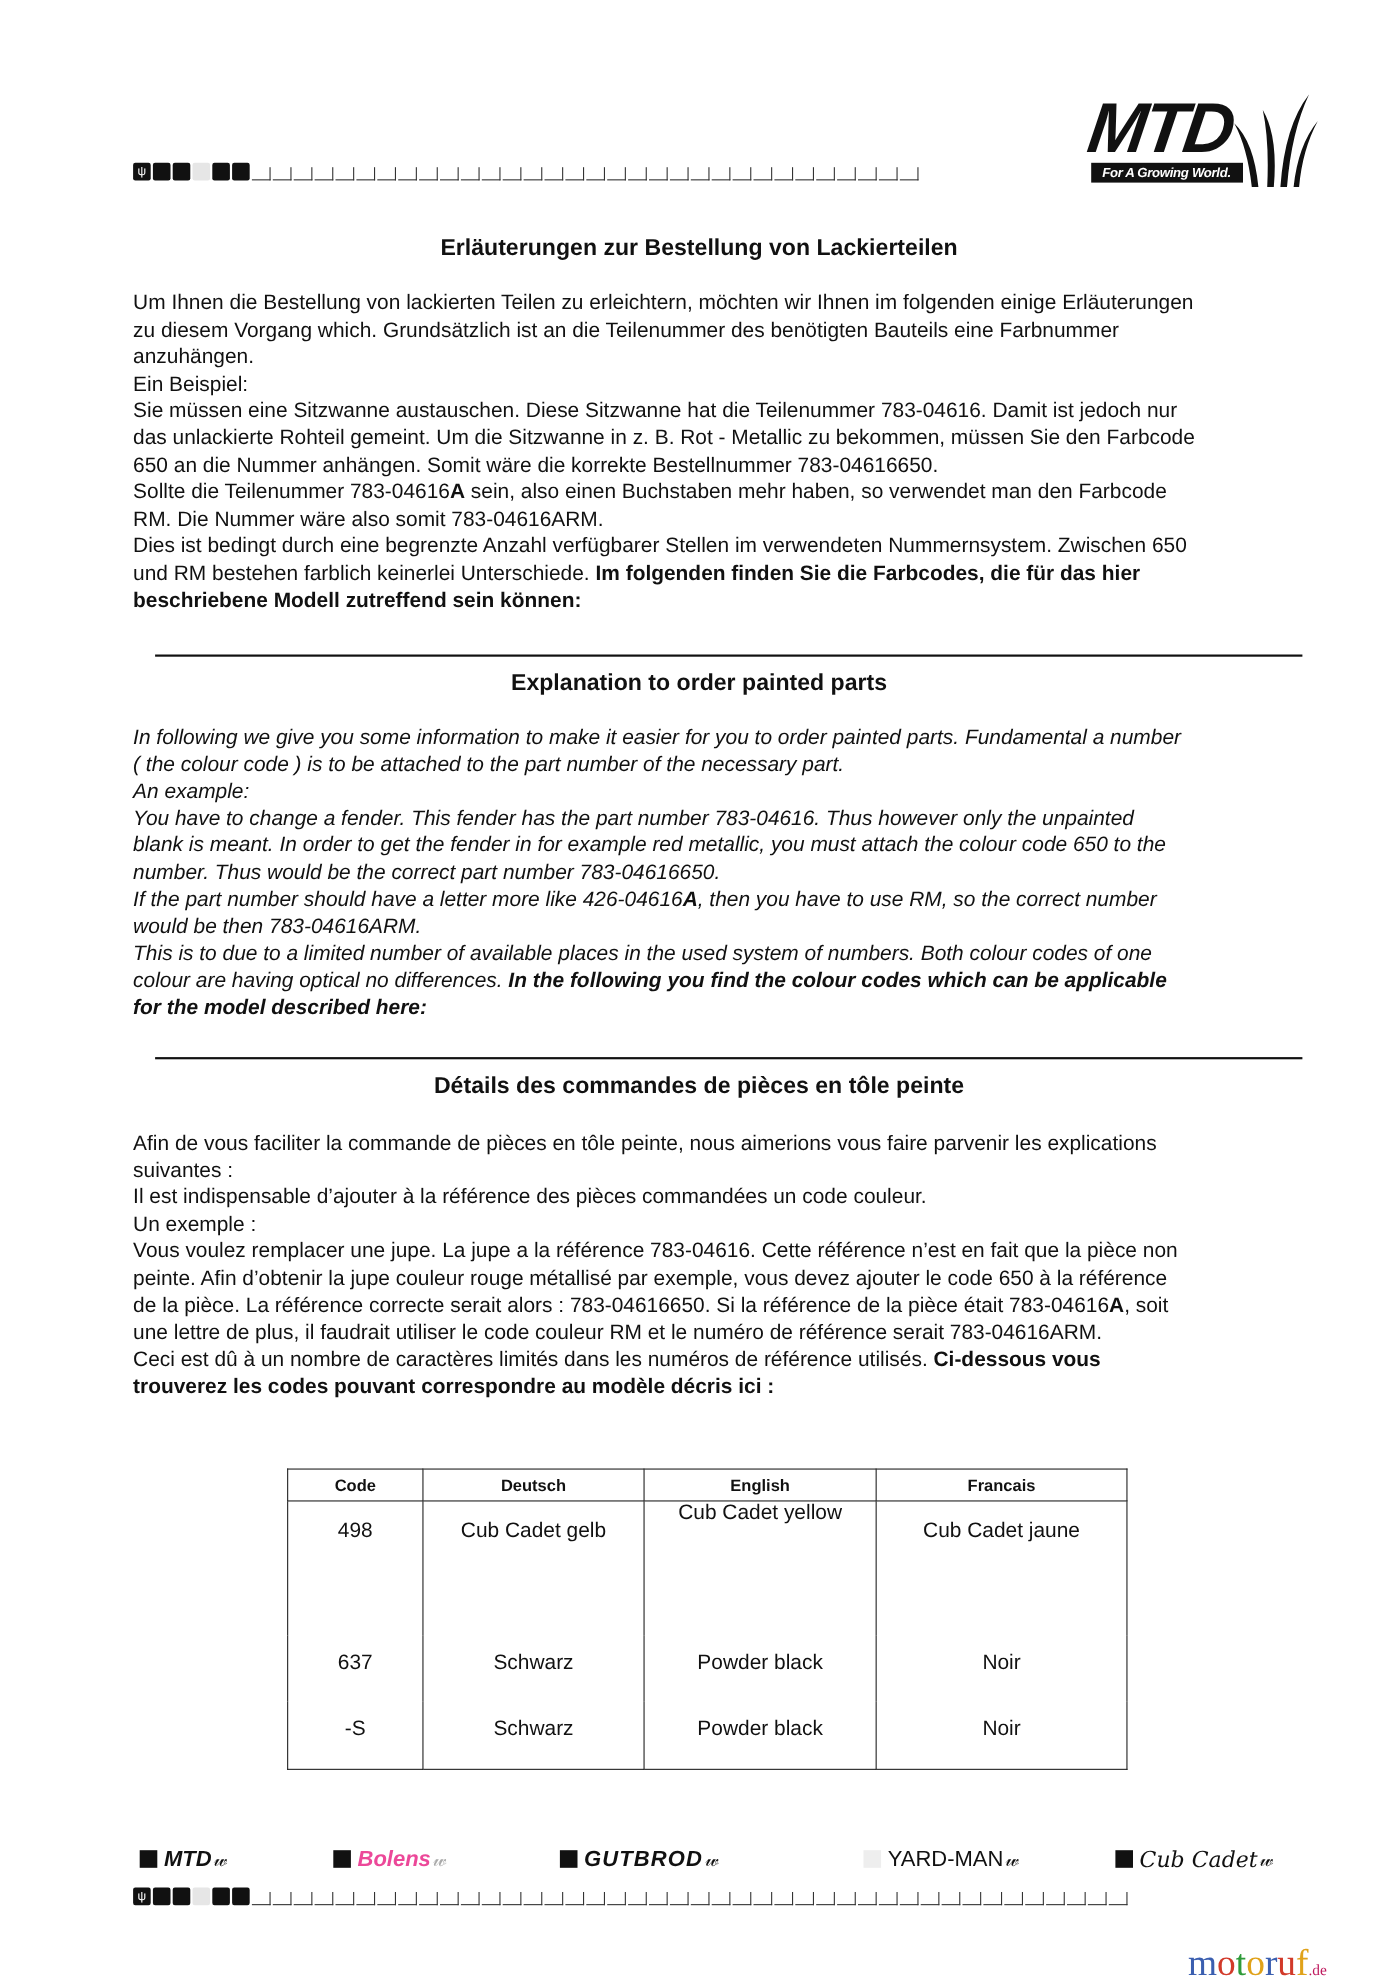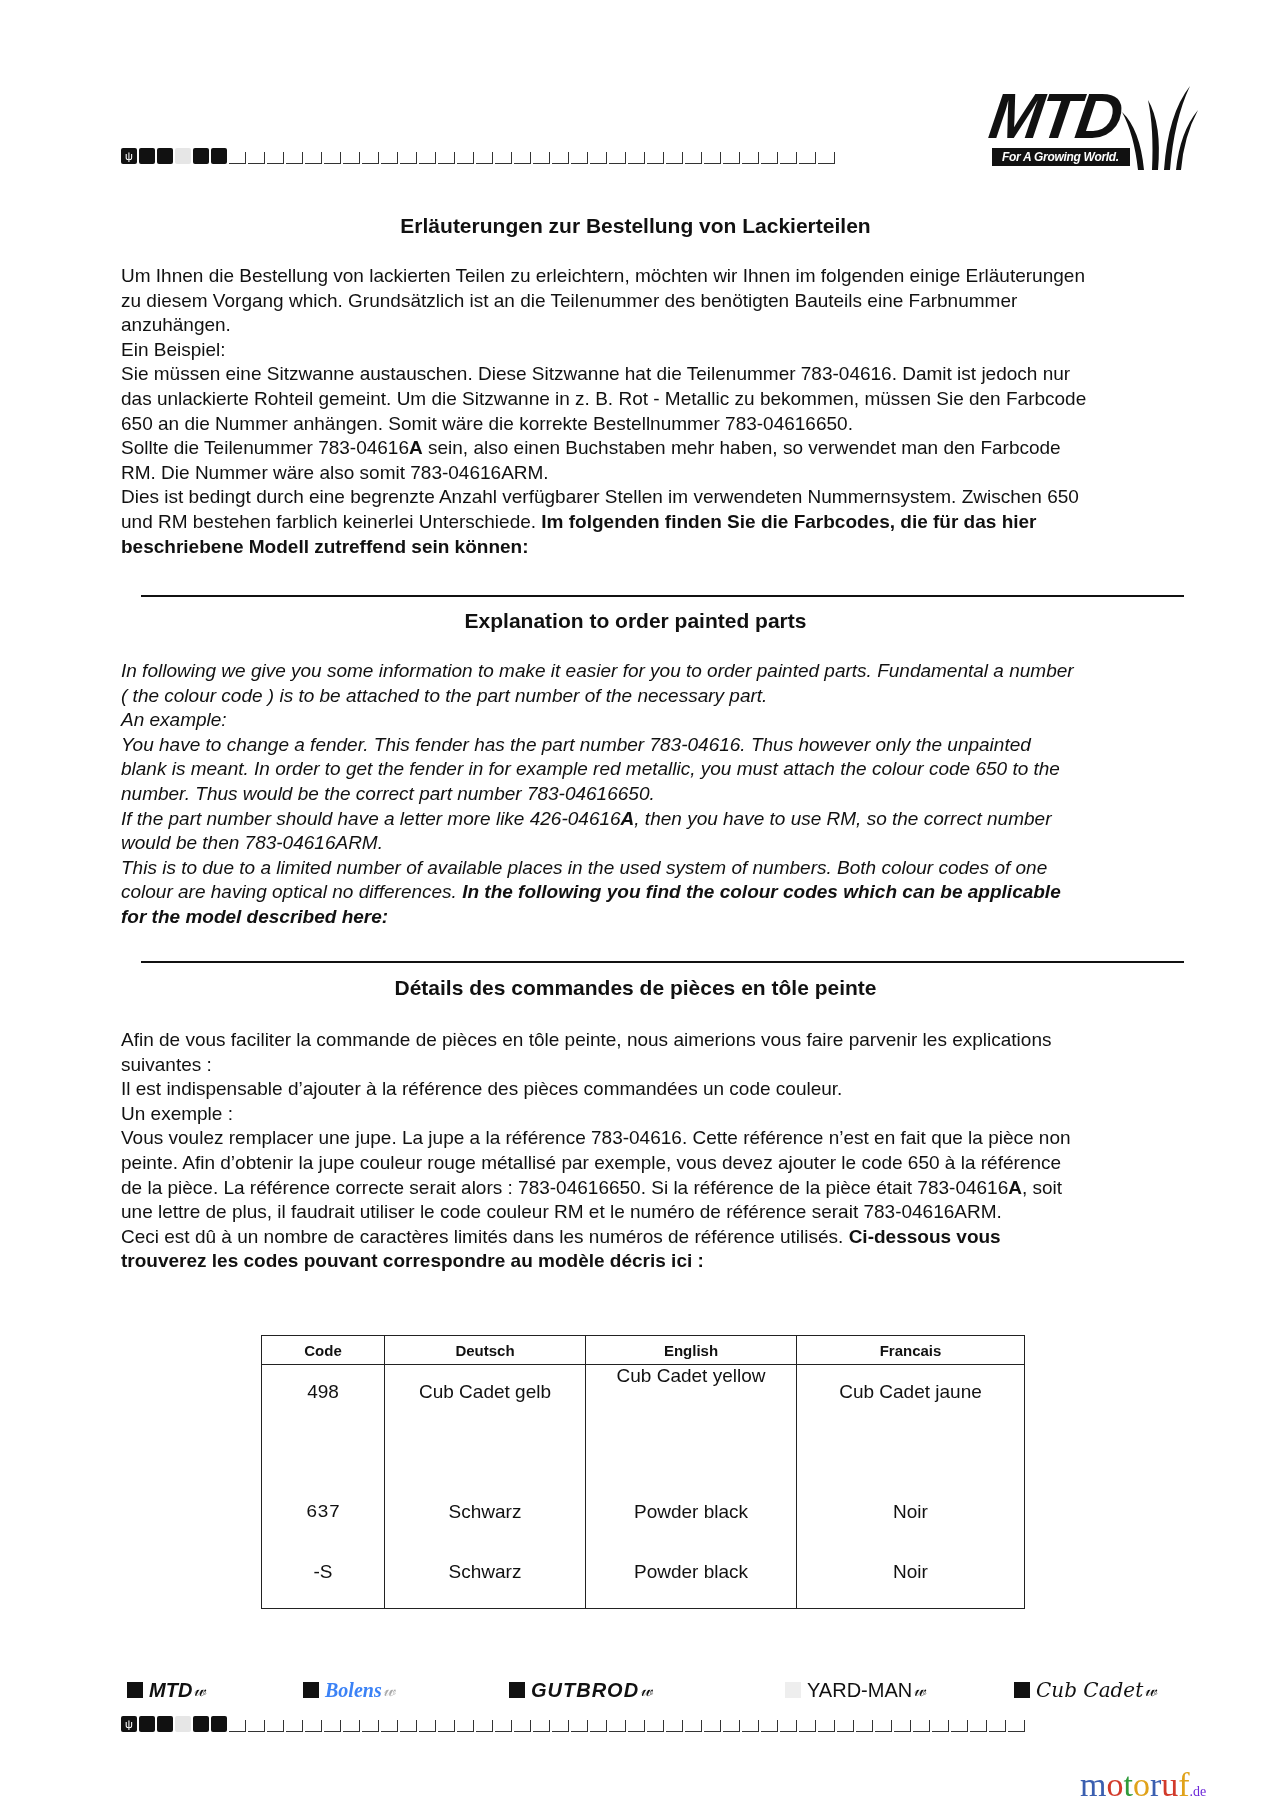--- a/index.html
+++ b/index.html
@@ -21,21 +21,21 @@
   .rule { position: absolute; left: 141px; width: 1043px; height: 2px; background: #111; }
   table.codes { position: absolute; left: 261px; top: 1335px; width: 764px; border-collapse: collapse; font-size: 19px; }
   table.codes th { font-weight: bold; border: 1.5px solid #222; height: 28px; padding: 0; font-size: 15px; }
   table.codes td { border-left: 1.5px solid #222; border-right: 1.5px solid #222; text-align: center; vertical-align: top; padding: 0; }
   table.codes tr:last-child td { border-bottom: 1.5px solid #222; }
   .footer-logos { position: absolute; top: 1672px; left: 121px; width: 1090px; height: 36px; }
   .flogo { position: absolute; top: 0; display: flex; align-items: center; height: 36px; }
   .flogo .sq { width: 16px; height: 16px; background: #111; margin-right: 6px; }
   .flogo .name { font-size: 20px; font-weight: bold; font-style: italic; }
   .motoruf { position: absolute; left: 1080px; top: 1768px; font-family: "Liberation Serif", serif; font-size: 34px; line-height: 34px; }
-  .motoruf .de { font-size: 14px; color: #6d28d9; }
+  .motoruf .de { font-size: 14px; color: #be185d; }
 </style>
 </head>
 <body>
 
 <div class="strip" id="strip-top" style="left:121px; top:148px;">
     <span class="blk icon">ψ</span>
     <span class="blk"></span>
     <span class="blk"></span>
     <span class="blk light"></span>
     <span class="blk"></span>
@@ -144,21 +144,21 @@
     </tr>
   </thead>
   <tbody>
     <tr style="height:122px;">
       <td style="padding-top:16px;">498</td>
       <td style="padding-top:16px;">Cub Cadet gelb</td>
       <td style="">Cub Cadet yellow</td>
       <td style="padding-top:16px;">Cub Cadet jaune</td>
     </tr>
     <tr style="height:60px;">
-      <td style="padding-top:14px;font-family:Liberation Mono, monospace;">637</td>
+      <td style="padding-top:14px;">637</td>
       <td style="padding-top:14px;">Schwarz</td>
       <td style="padding-top:14px;">Powder black</td>
       <td style="padding-top:14px;">Noir</td>
     </tr>
     <tr style="height:62px;">
       <td style="padding-top:14px;">-S</td>
       <td style="padding-top:14px;">Schwarz</td>
       <td style="padding-top:14px;">Powder black</td>
       <td style="padding-top:14px;">Noir</td>
     </tr>
@@ -166,21 +166,21 @@
 </table>
 
 <div class="footer-logos">
   <div class="flogo" style="left:6px;">
     <span class="sq"></span>
     <span class="name">MTD</span>
     <span style="font-size:18px;margin-left:2px;">𝓌</span>
   </div>
   <div class="flogo" style="left:182px;">
     <span class="sq"></span>
-    <span class="name" style="color:#3b82f6;font-family:Liberation Serif, serif;">Bolens</span>
+    <span class="name" style="color:#ec4899;">Bolens</span>
     <span style="font-size:18px;margin-left:2px;color:#aaa;">𝓌</span>
   </div>
   <div class="flogo" style="left:388px;">
     <span class="sq"></span>
     <span class="name" style="letter-spacing:1px;">GUTBROD</span>
     <span style="font-size:18px;margin-left:2px;">𝓌</span>
   </div>
   <div class="flogo" style="left:664px;">
     <span class="sq" style="background:#eee;"></span>
     <span class="name" style="font-weight:normal;font-style:normal;">YARD-MAN</span>

